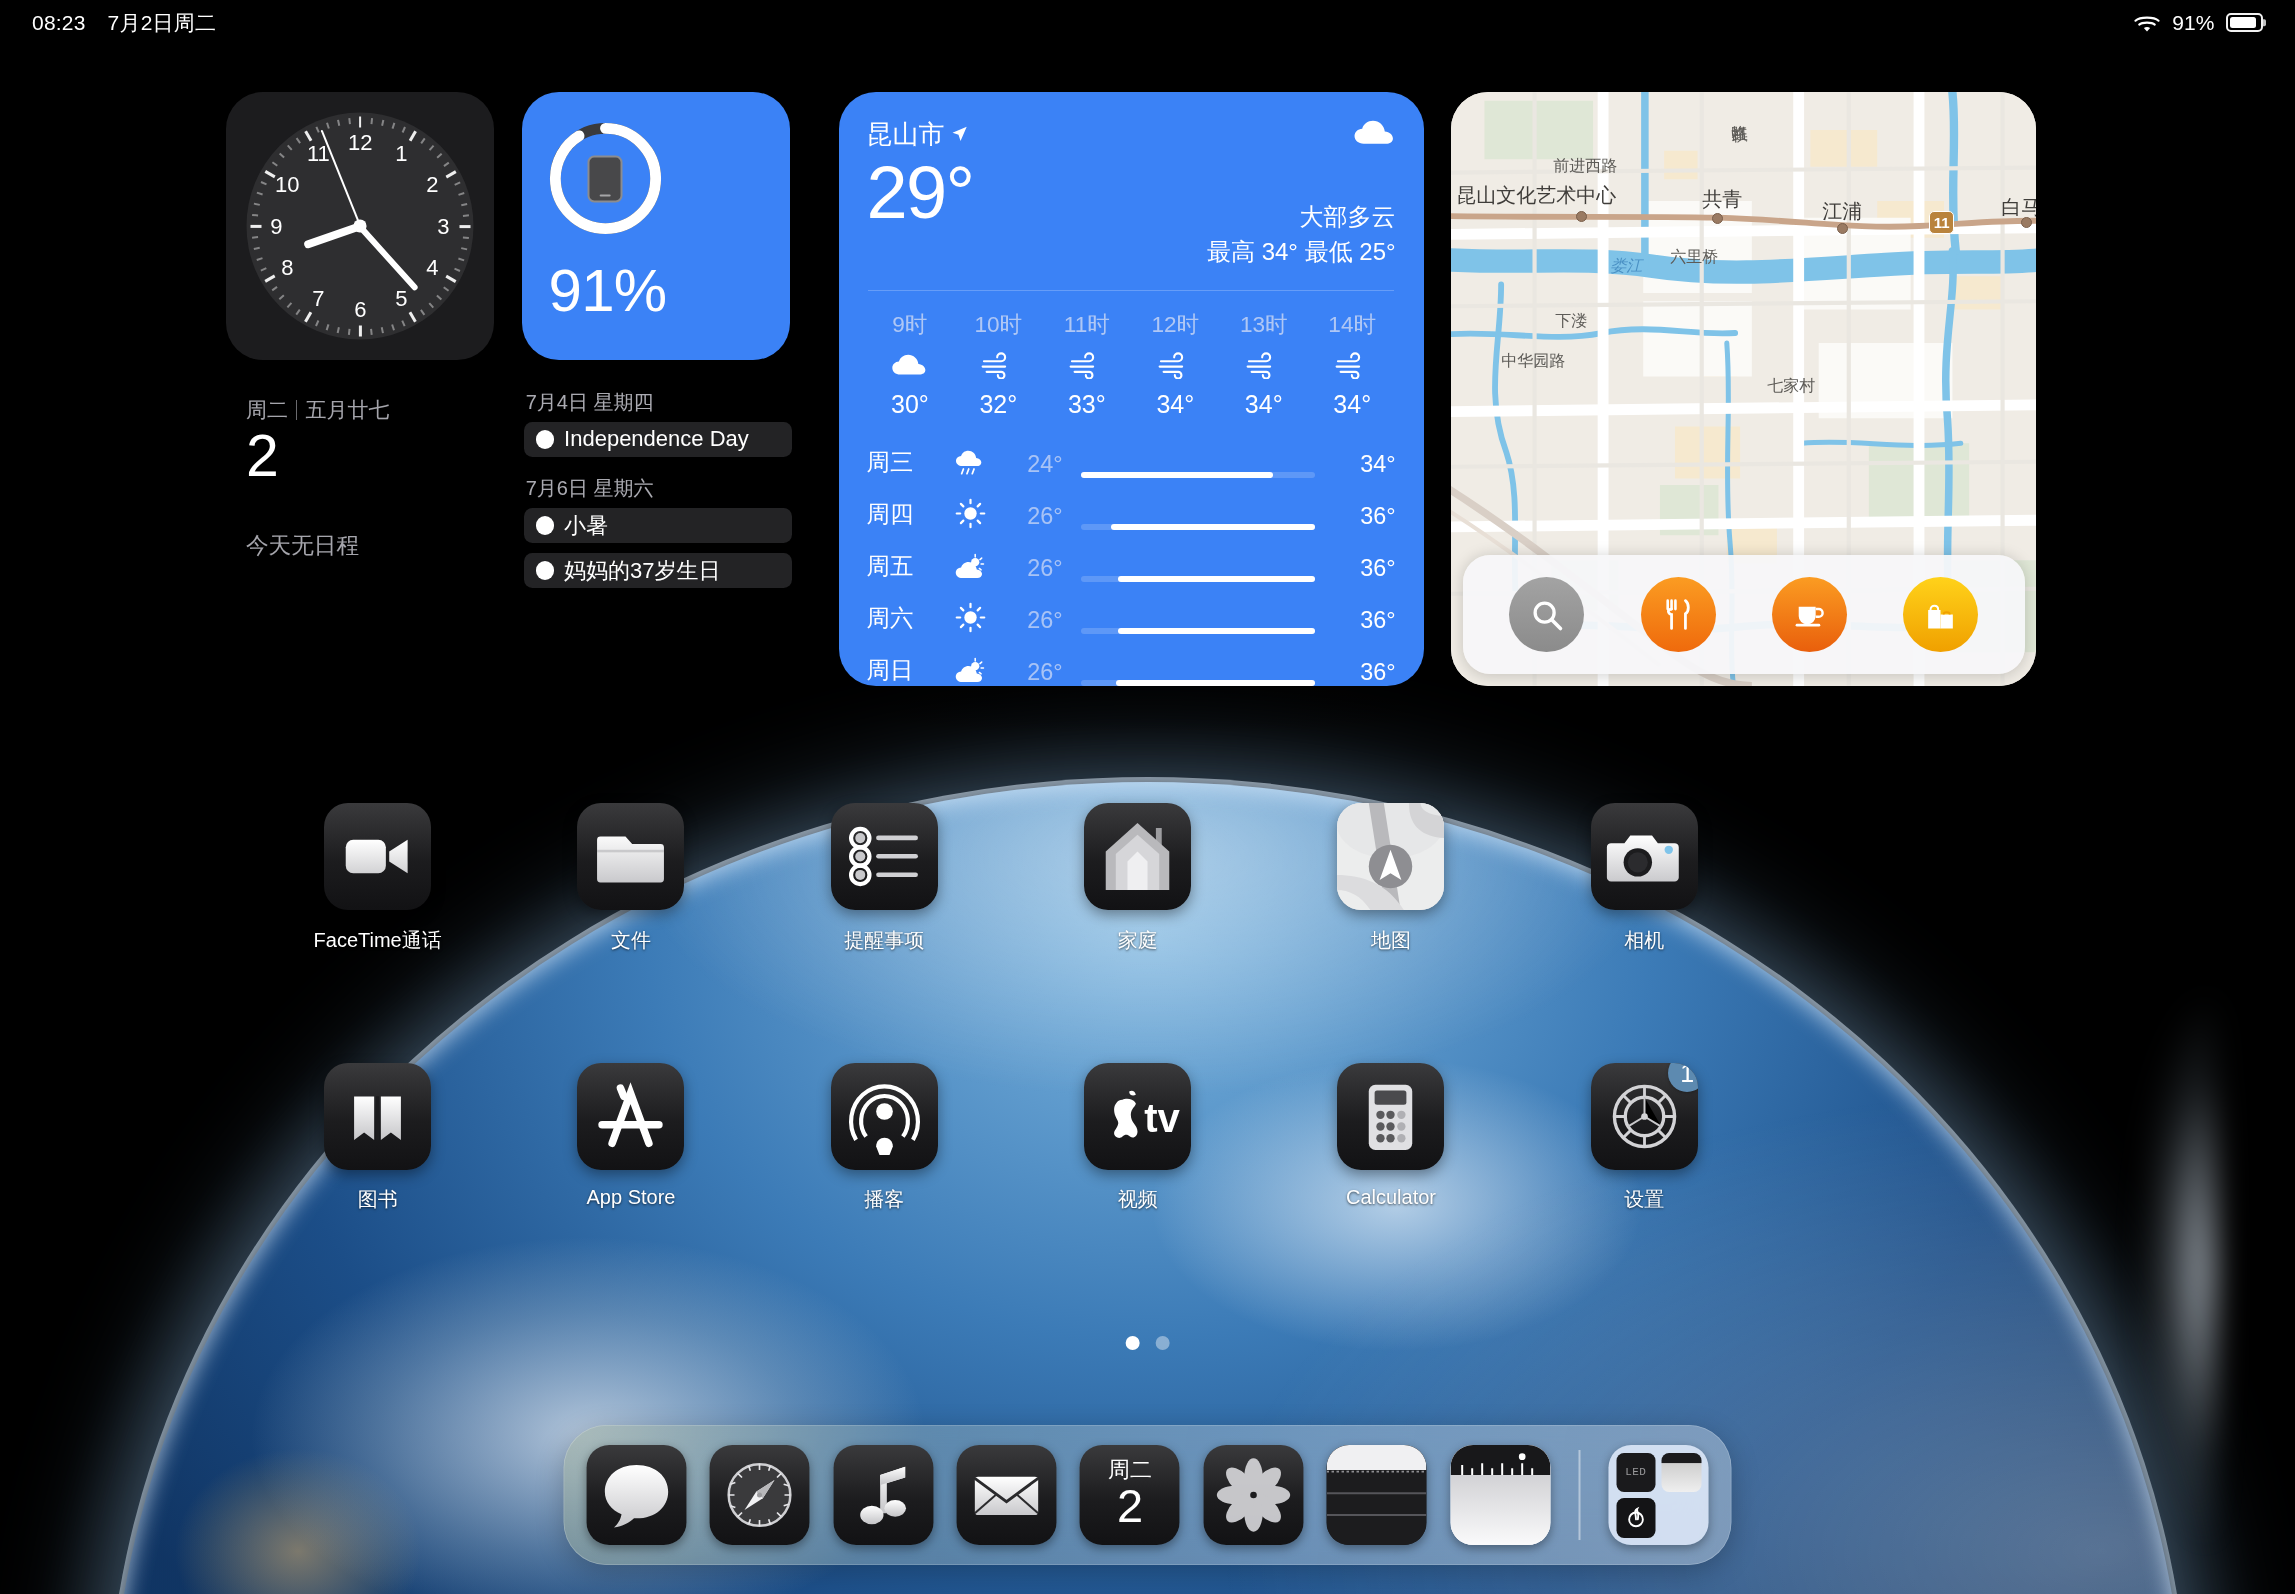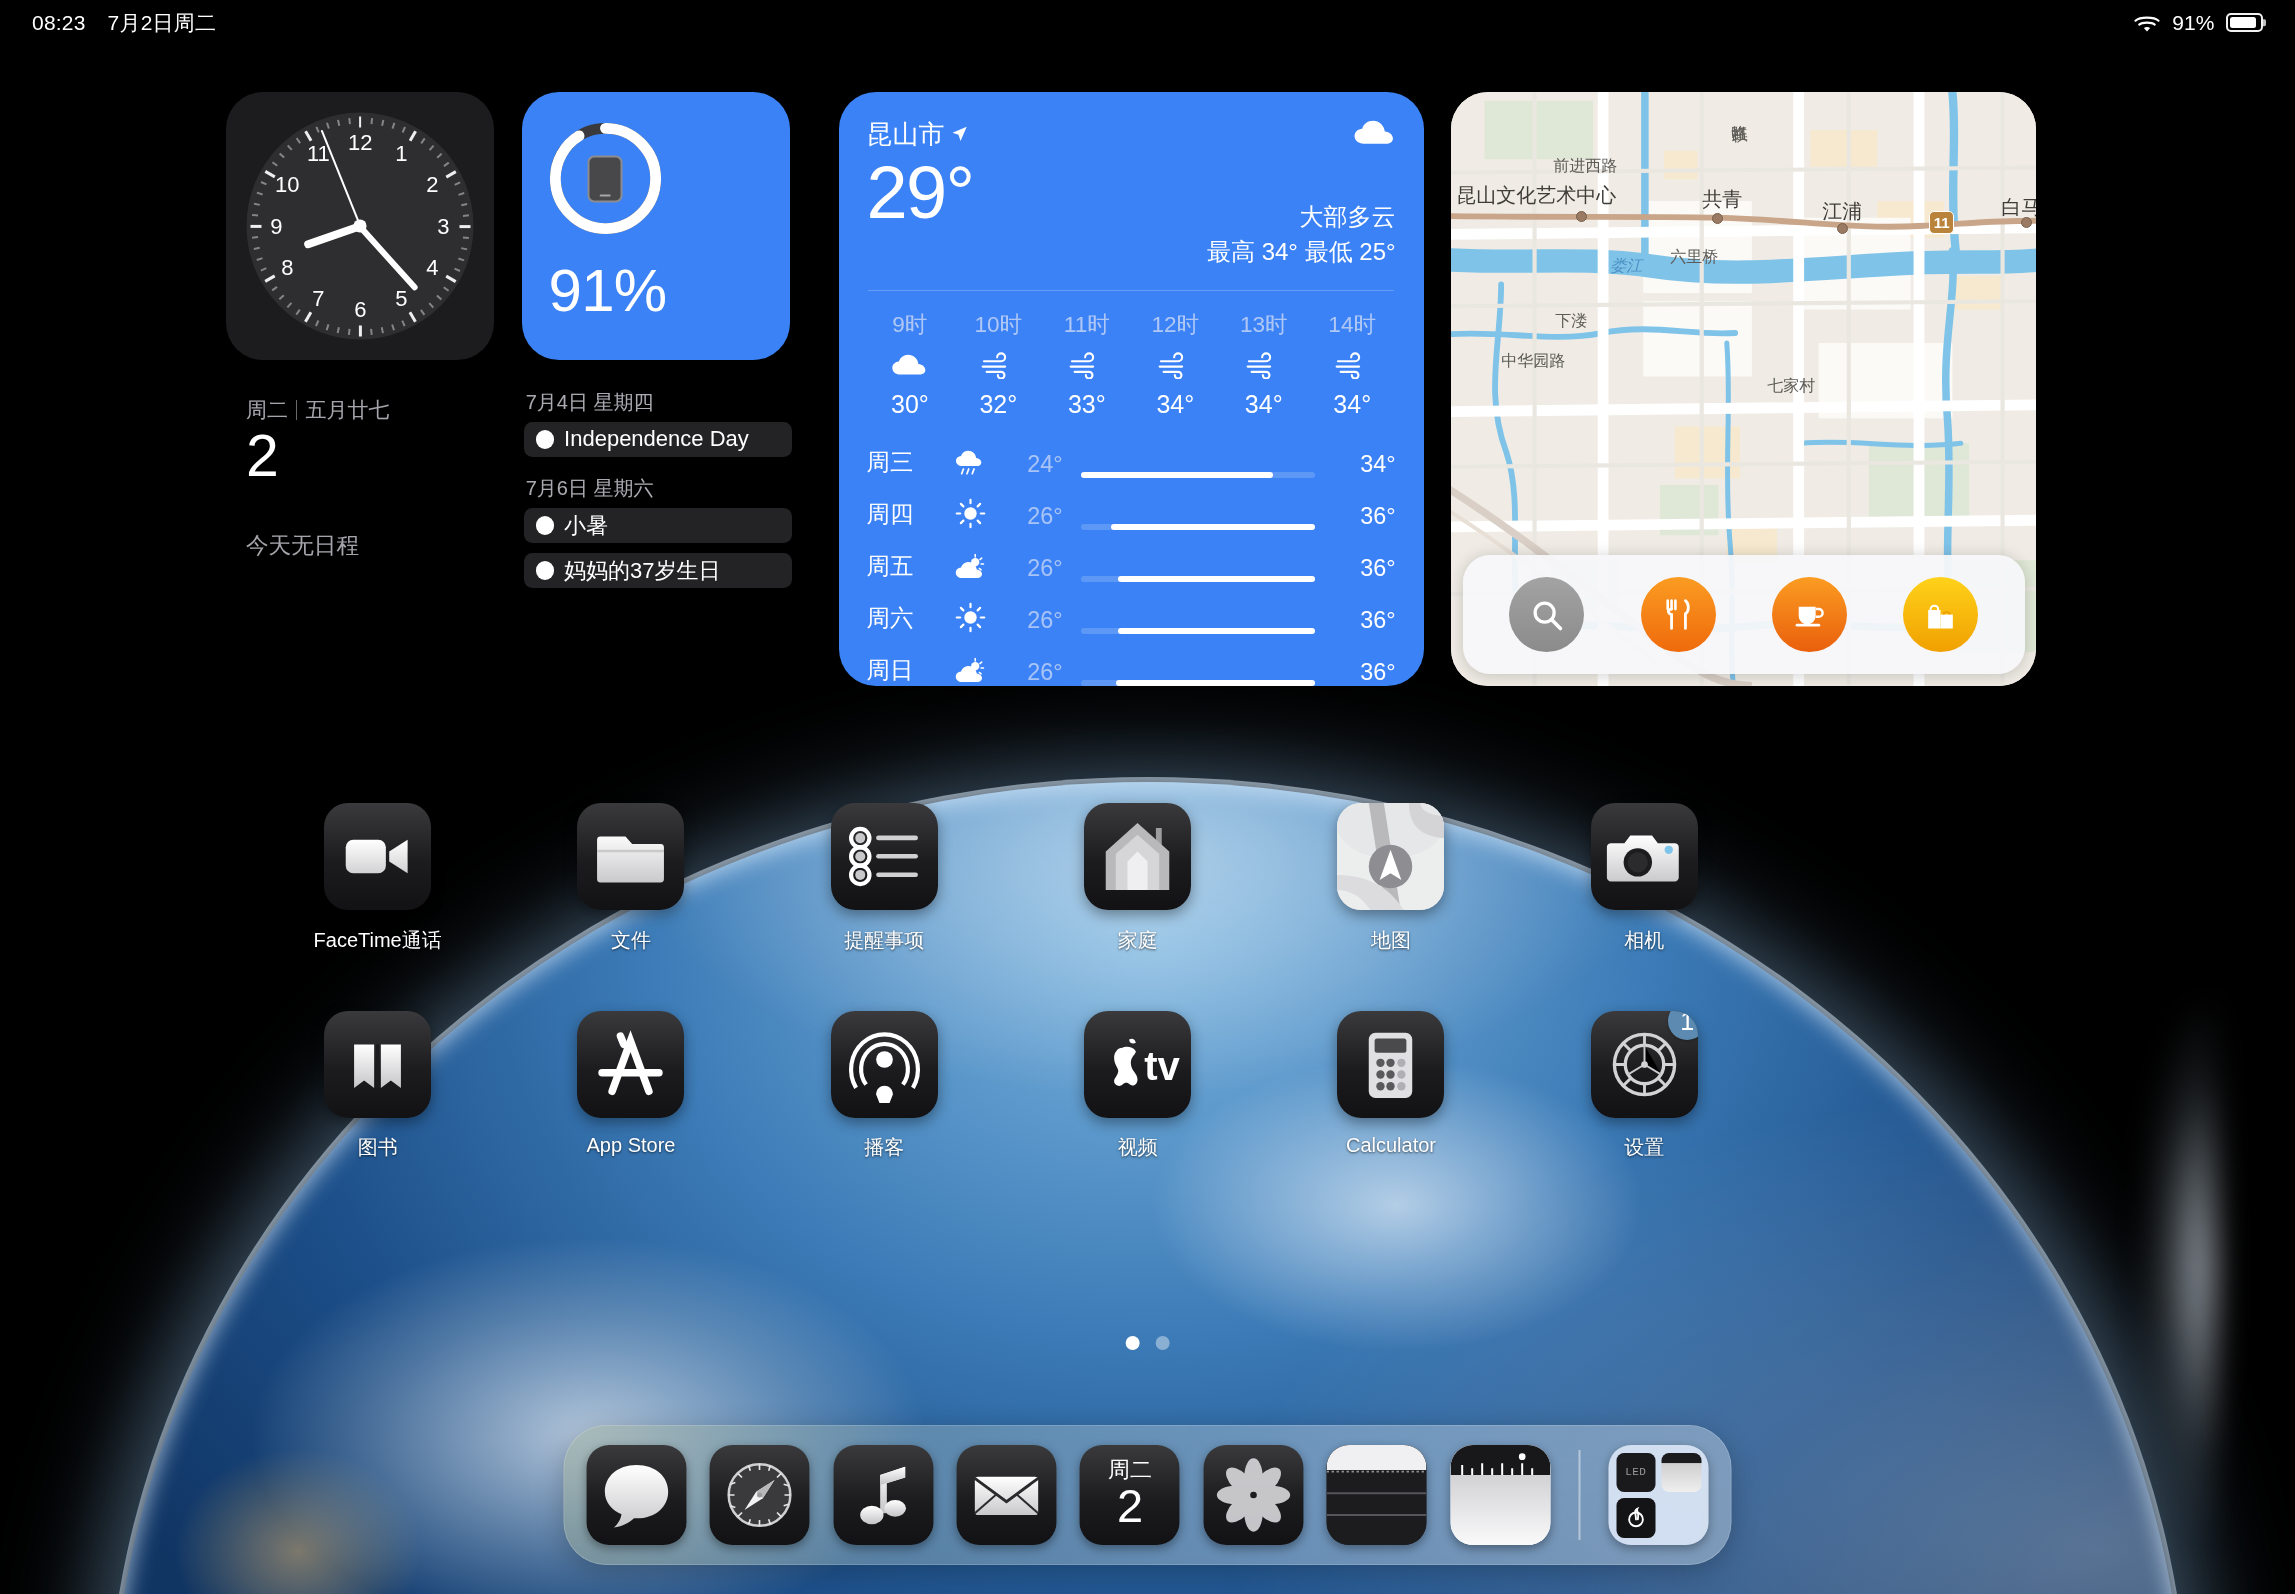--- a/index.html
+++ b/index.html
@@ -182,21 +182,21 @@
   }
   .map-btn { width: 75px; height: 75px; border-radius: 50%; display: flex; align-items: center; justify-content: center; }
   .map-btn.search { background: linear-gradient(180deg,#a3a3a3,#8b8b8b); }
   .map-btn.food { background: linear-gradient(180deg,#fb9c22,#ef6a0c); }
   .map-btn.cafe { background: linear-gradient(180deg,#fb9c22,#e95f0c); }
   .map-btn.shop { background: linear-gradient(180deg,#ffd21a,#f0a000); }
 
   
   #appgrid {
     position: absolute; left: 0; top: 803px; width: 2022px;
-    display: grid; grid-template-columns: repeat(6, 1fr); row-gap: 57px;
+    display: grid; grid-template-columns: repeat(6, 1fr); row-gap: 109px;
     padding: 0 251px; z-index: 25;
   }
   .app { display: flex; flex-direction: column; align-items: center; gap: 16.7px; position: relative; }
   .app-icon {
     width: 107px; height: 107px; border-radius: 24px; position: relative; overflow: hidden;
     box-shadow: 0 5px 13.4px rgba(0,0,0,.38);
     display: flex; align-items: center; justify-content: center;
   }
   .app-label { color: #fff; font-size: 20px; text-shadow: 0 0.8px 2.5px rgba(0,0,0,.65); white-space: nowrap; }
   .badge {

